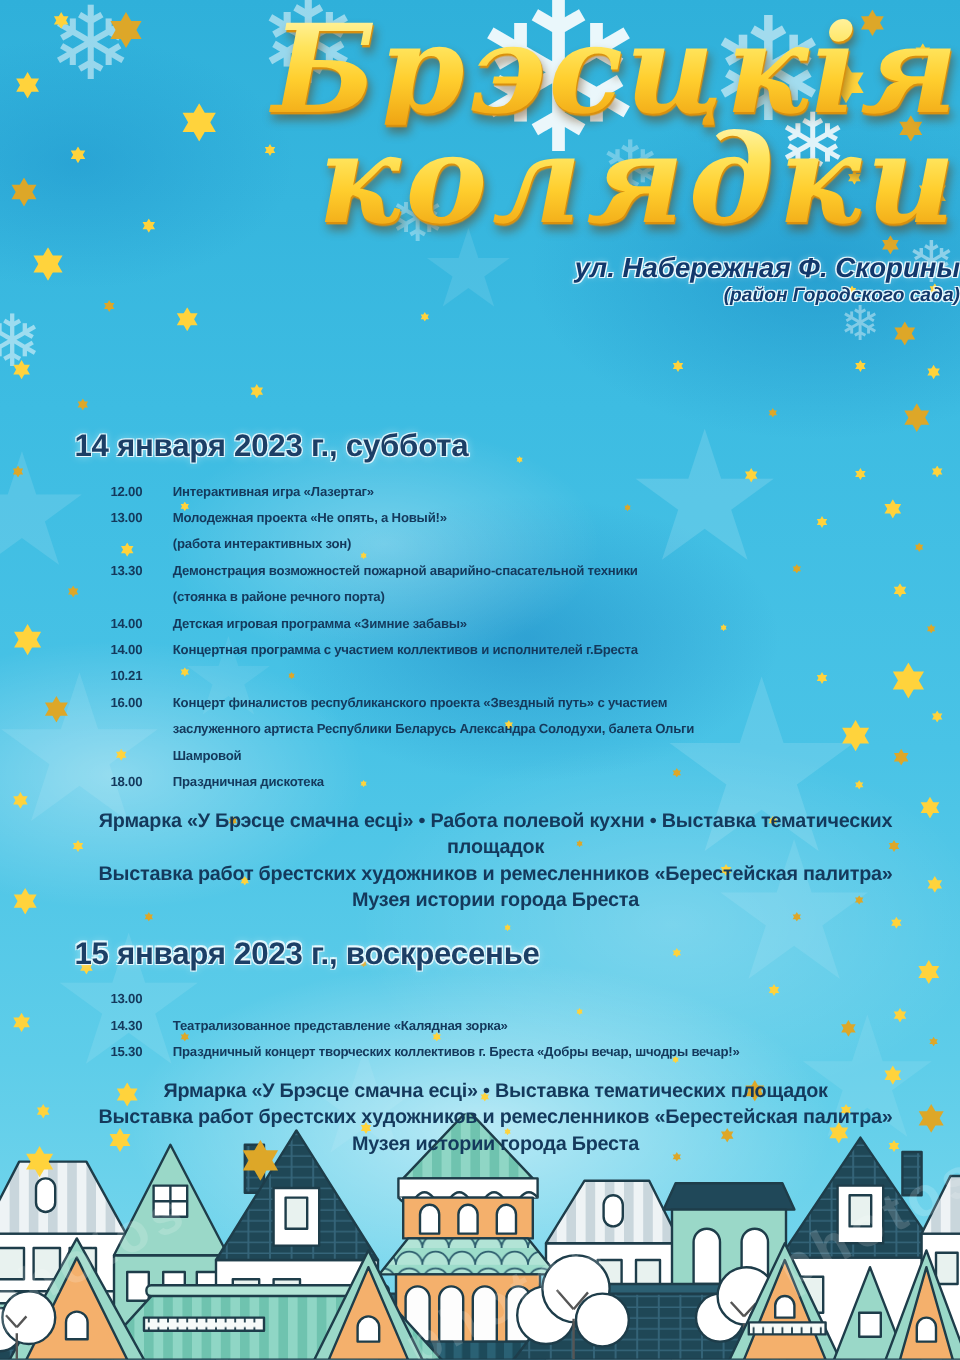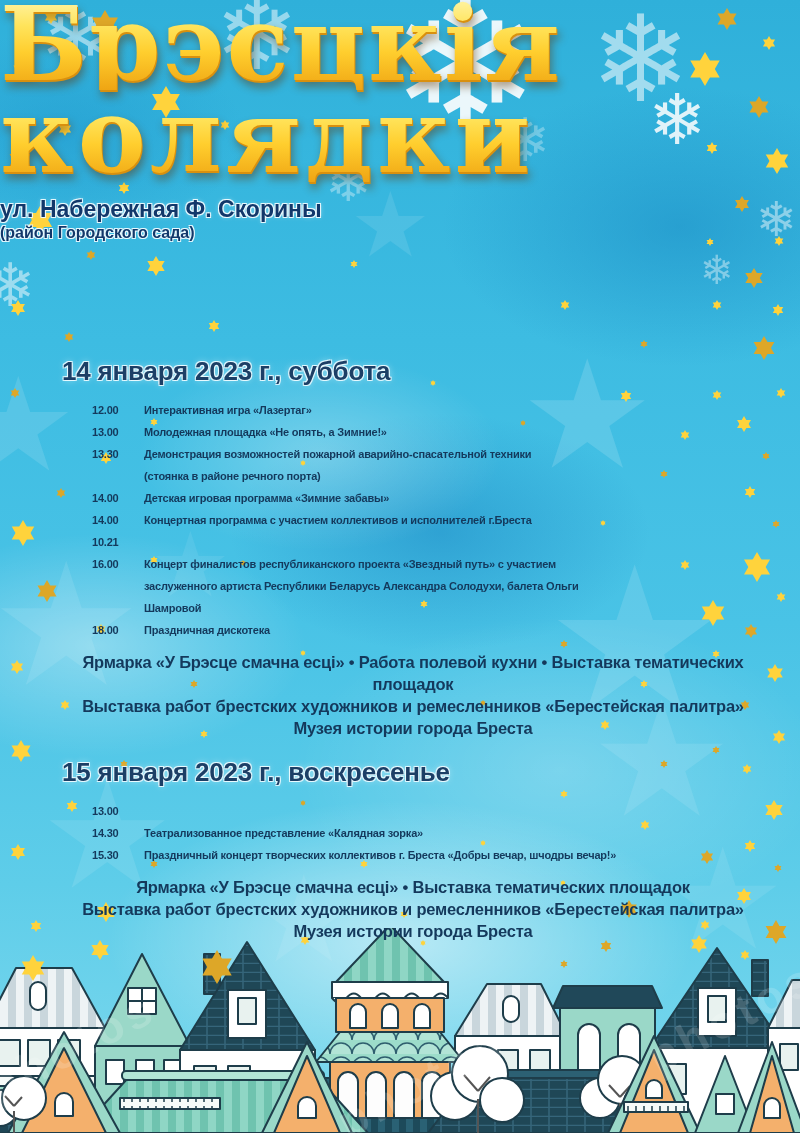--- a/index.html
+++ b/index.html
@@ -21,21 +21,21 @@
   .town{position:absolute;left:0;bottom:0;z-index:2;display:block;}
   .decor-layer{z-index:3}
   .content{position:absolute;inset:0;z-index:4;}
 
   .flake{position:absolute;font-family:"DejaVu Sans",sans-serif;color:#fff;line-height:1;}
   .wstar{position:absolute;font-family:"DejaVu Sans",sans-serif;line-height:1;}
   .gstar{position:absolute;line-height:0;}
   .wmark{position:absolute;font-weight:bold;font-size:46px;letter-spacing:5px;
          color:rgba(255,255,255,.16);transform:rotate(-28deg);font-family:"Liberation Sans",sans-serif;}
 
-  .title-block{position:absolute;top:0;left:0;right:0;text-align:left;}
+  .title-block{position:absolute;top:14px;left:0;right:0;text-align:right;font-style:italic;}
   .title-line{
     font-family:"DejaVu Serif",serif;font-weight:700;line-height:.88;
     background:linear-gradient(180deg,#fff3a0 0%,#ffe45c 28%,#ffce2e 58%,#efa513 100%);
     -webkit-background-clip:text;background-clip:text;
     color:transparent;-webkit-text-fill-color:transparent;
     filter:drop-shadow(1px 2px 0 #d9900e) drop-shadow(2px 5px 4px rgba(96,48,0,.45));
   }
   .title-1{font-size:102px;letter-spacing:2px;}
   .title-2{font-size:102px;letter-spacing:4px;margin-top:2px;}
   .address-1{margin-top:14px;font-size:23px;font-weight:700;color:#12386b;
@@ -657,21 +657,22 @@
     <main class="schedule" id="schedule">
         <section class="day-section">
           <h2 class="day-heading">14 января 2023 г., суббота</h2>
           <div class="event-list">
             <div class="event-row">
               <span class="event-time">12.00</span>
               <span class="event-text">Интерактивная игра «Лазертаг»</span>
             </div>
             <div class="event-row">
               <span class="event-time">13.00</span>
-              <span class="event-text">Молодежная площадка «Не опять, а Зимние!»</span>
+              <span class="event-text">Молодежная проекта «Не опять, а Новый!»</span>
+              <div class="event-cont">(работа интерактивных зон)</div>
             </div>
             <div class="event-row">
               <span class="event-time">13.30</span>
               <span class="event-text">Демонстрация возможностей пожарной аварийно-спасательной техники</span>
               <div class="event-cont">(стоянка в районе речного порта)</div>
             </div>
             <div class="event-row">
               <span class="event-time">14.00</span>
               <span class="event-text">Детская игровая программа «Зимние забавы»</span>
             </div>

